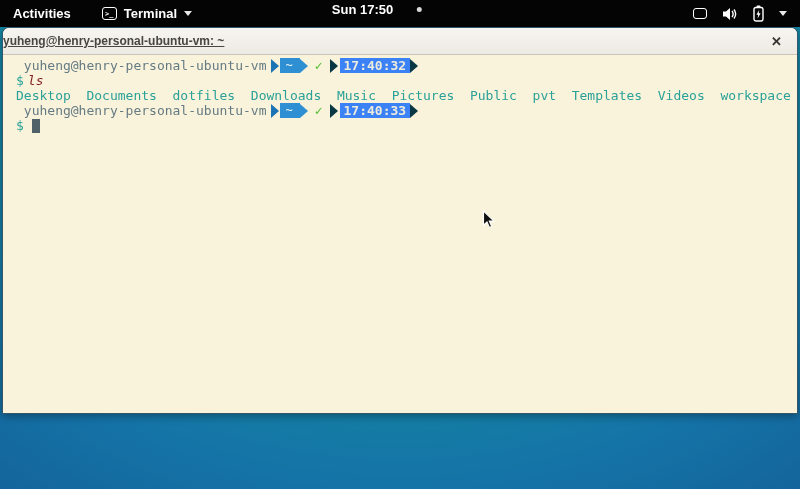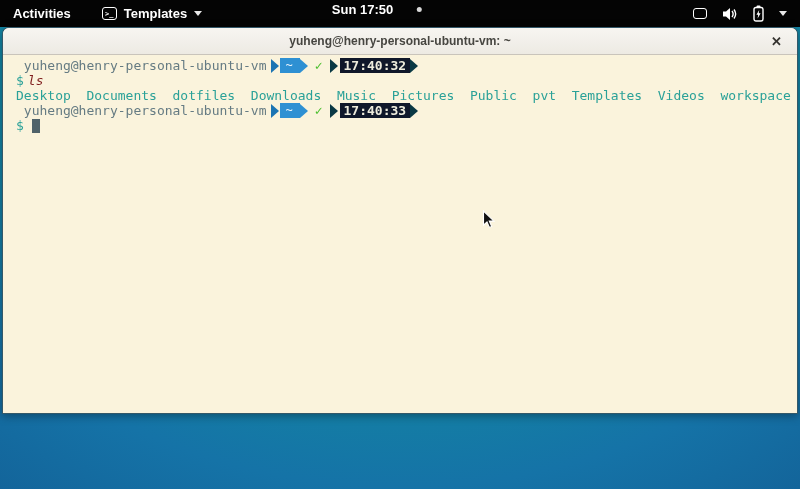--- a/index.html
+++ b/index.html
@@ -40,61 +40,61 @@
   
   .window {
     position:absolute; left:2px; top:27px; width:796px; height:387px;
     background:#faf3dc; border:1px solid rgba(15,60,85,.85);
     border-radius:7px 7px 0 0; box-shadow:0 2px 10px rgba(0,0,0,.35);
   }
   .titlebar {
     position:relative; height:27px;
     background:linear-gradient(#f7f5f1,#edeae3);
     border-bottom:1px solid #c9c4bb; border-radius:6px 6px 0 0;
-    display:flex; align-items:center; justify-content:center;
-    font-size:12px; font-weight:700; color:#474641; cursor:default;
+    display:flex; align-items:center; justify-content:flex-start;
+    font-size:12px; font-weight:700; color:#474641; cursor:default;text-decoration:underline;
   }
   .close-btn {
     position:absolute; right:15px; top:50%; transform:translateY(-50%);
     font-size:13px; font-weight:700; color:#35332f; cursor:pointer; line-height:1;
   }
 
   
   .term {
     padding:3px 2px 0 13px;
     font-family:"DejaVu Sans Mono", monospace;
     font-size:13px; color:#657b83; cursor:text;
   }
   .term-line { display:flex; align-items:center; height:15px; white-space:pre; }
   .p-user { color:#657b83; }
   .pl-tri { width:0; height:0; border-top:7.5px solid transparent; border-bottom:7.5px solid transparent; }
   .pl-lead-blue { border-left:8px solid #1b74b3; margin-left:5px; }
   .pl-body-blue { background:#2e90d3; color:#e9f4fc; height:15px; line-height:15px; padding:0 7px 0 5px; margin-left:1px; font-size:12px; }
   .pl-end-blue { border-left:8px solid #2e90d3; }
   .check { color:#4cbf2f; font-weight:700; margin:0 7px; font-size:13px; }
   .pl-lead-dark { border-left:8px solid #093844; }
-  .pl-body-dark { background:#0f172a; color:#edebdc; height:15px; line-height:15px; padding:0 4px; margin-left:2px; font-weight:600; }
+  .pl-body-dark { background:#3b82f6; color:#edebdc; height:15px; line-height:15px; padding:0 4px; margin-left:2px; font-weight:600; }
   .pl-end-dark { border-left:8px solid #093844; }
   .dollar { color:#2aa198; }
   .cmd-text { color:#7f1d1d; margin-left:4px;font-style:italic; }
   .ls-output { color:#2aa198; }
   .block-cursor { width:8px; height:14px; background:#4f6269; margin-left:8px; display:inline-block; }
 
   
   .mouse-pointer { position:absolute; left:482px; top:210px; pointer-events:none; }
 </style>
 </head>
 <body>
 
 <div class="topbar">
   <div class="tb-left">
     <div class="tb-activities">Activities</div>
     <div class="tb-app">
       <span class="term-app-icon">&gt;_</span>
-      <span>Templates</span>
+      <span>Terminal</span>
       <span class="caret-down"></span>
     </div>
   </div>
 
   <div class="tb-clock">
     <span>Sun 17:50</span>
     <span class="notif-dot"></span>
   </div>
 
   <div class="tb-right">

